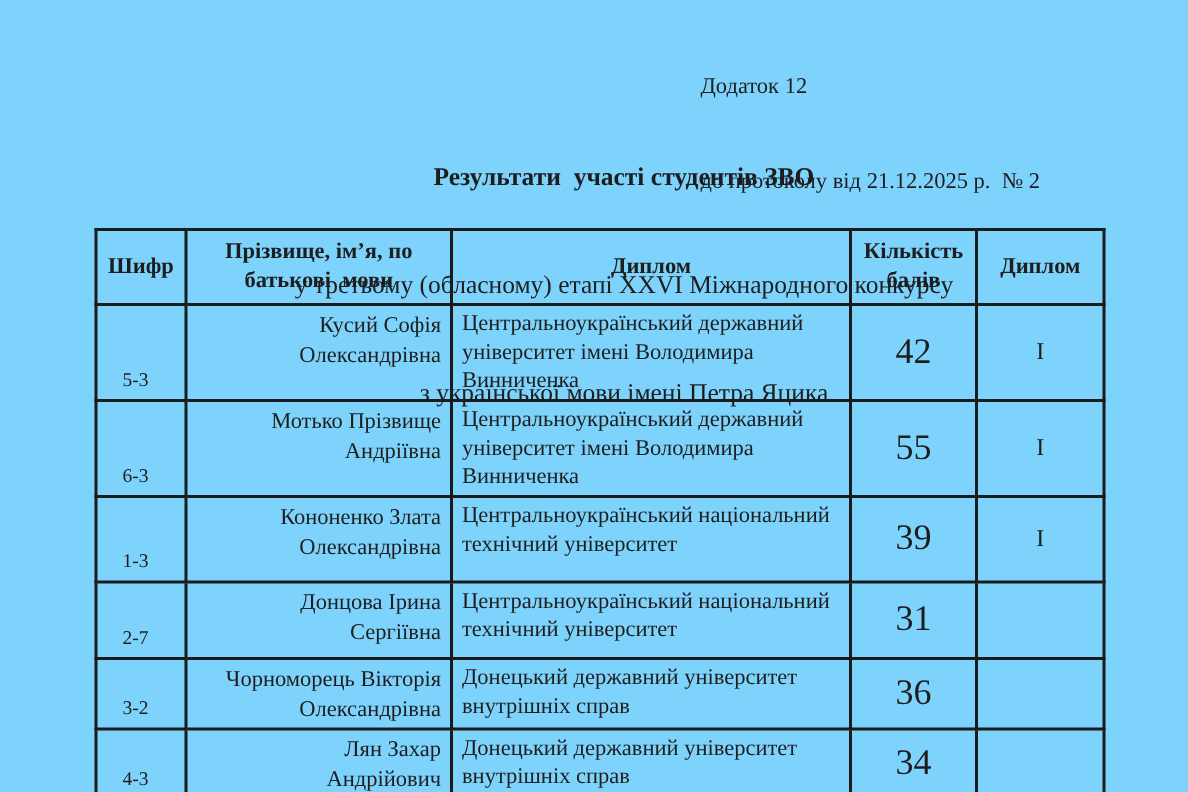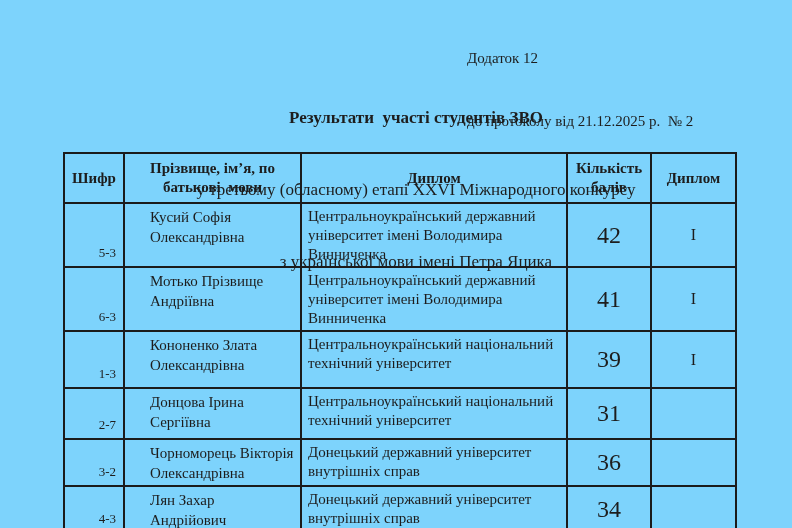--- a/index.html
+++ b/index.html
@@ -62,26 +62,26 @@
     vertical-align: middle;
     font-size: 15px;
     line-height: 19px;
     padding: 2px 4px;
     white-space: pre-wrap;
   }
   td.code {
     vertical-align: bottom;
     text-align: right;
     font-size: 13px;
-    padding: 0 7px 5px 2px;
+    padding: 0 24px 5px 2px;
     border-radius: 12px;
   }
   td.name {
     vertical-align: top;
-    text-align: left;
+    text-align: right;
     padding: 3px 6px 2px 25px;
     line-height: 20px;
   }
   td.inst {
     vertical-align: top;
     text-align: left;
     padding: 3px 8px 2px 6px;
     line-height: 19px;
   }
   td.score {
@@ -133,21 +133,21 @@
         <td class="code">5-3</td>
         <td class="name">Кусий Софія Олександрівна</td>
         <td class="inst">Центральноукраїнський державний університет імені Володимира Винниченка</td>
         <td class="score">42</td>
         <td class="diploma">I</td>
       </tr>
       <tr>
         <td class="code">6-3</td>
         <td class="name">Мотько Прізвище Андріївна</td>
         <td class="inst">Центральноукраїнський державний університет імені Володимира Винниченка</td>
-        <td class="score">41</td>
+        <td class="score">55</td>
         <td class="diploma">I</td>
       </tr>
       <tr>
         <td class="code">1-3</td>
         <td class="name">Кононенко Злата Олександрівна</td>
         <td class="inst">Центральноукраїнський національний технічний університет</td>
         <td class="score">39</td>
         <td class="diploma">I</td>
       </tr>
       <tr>

